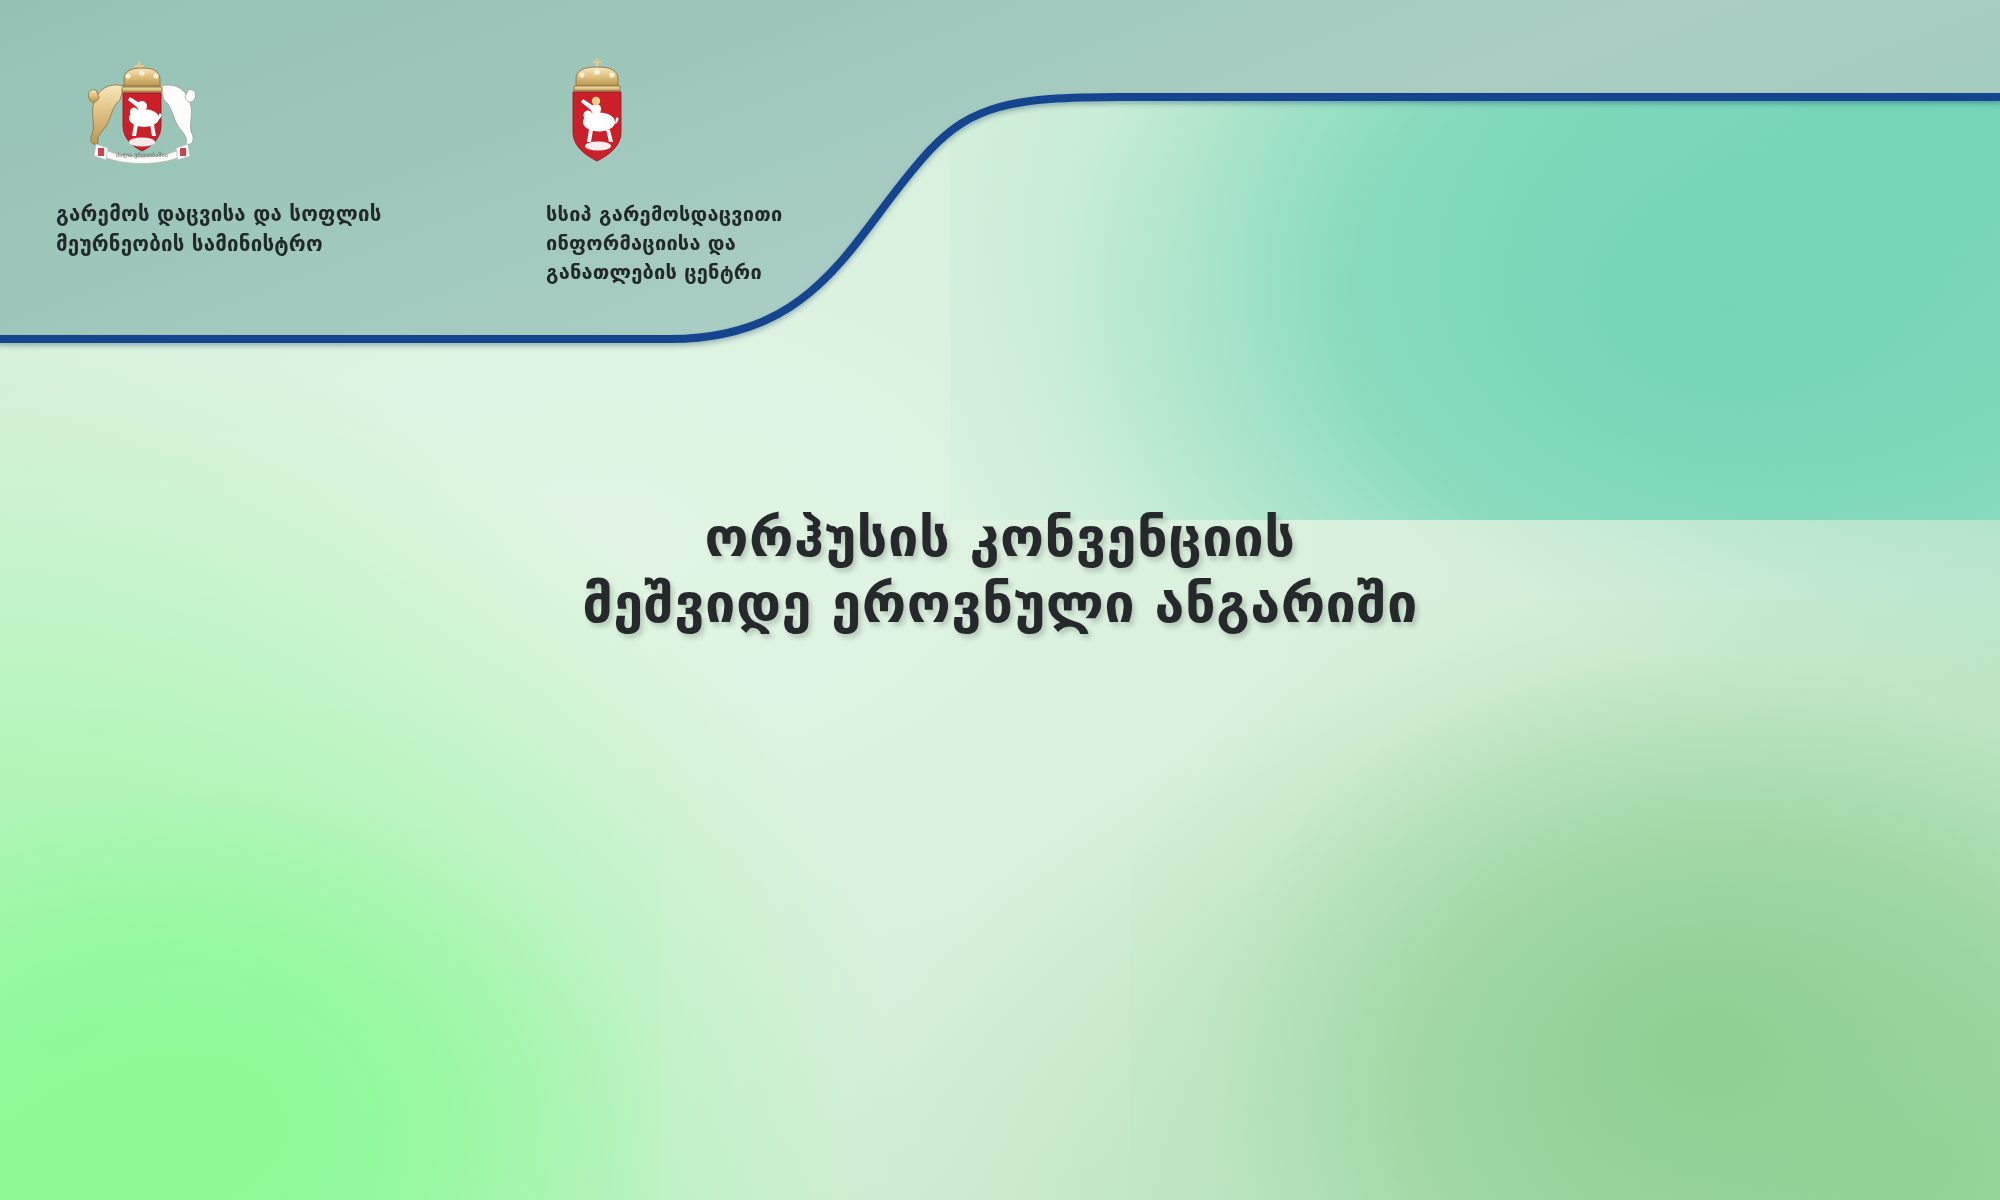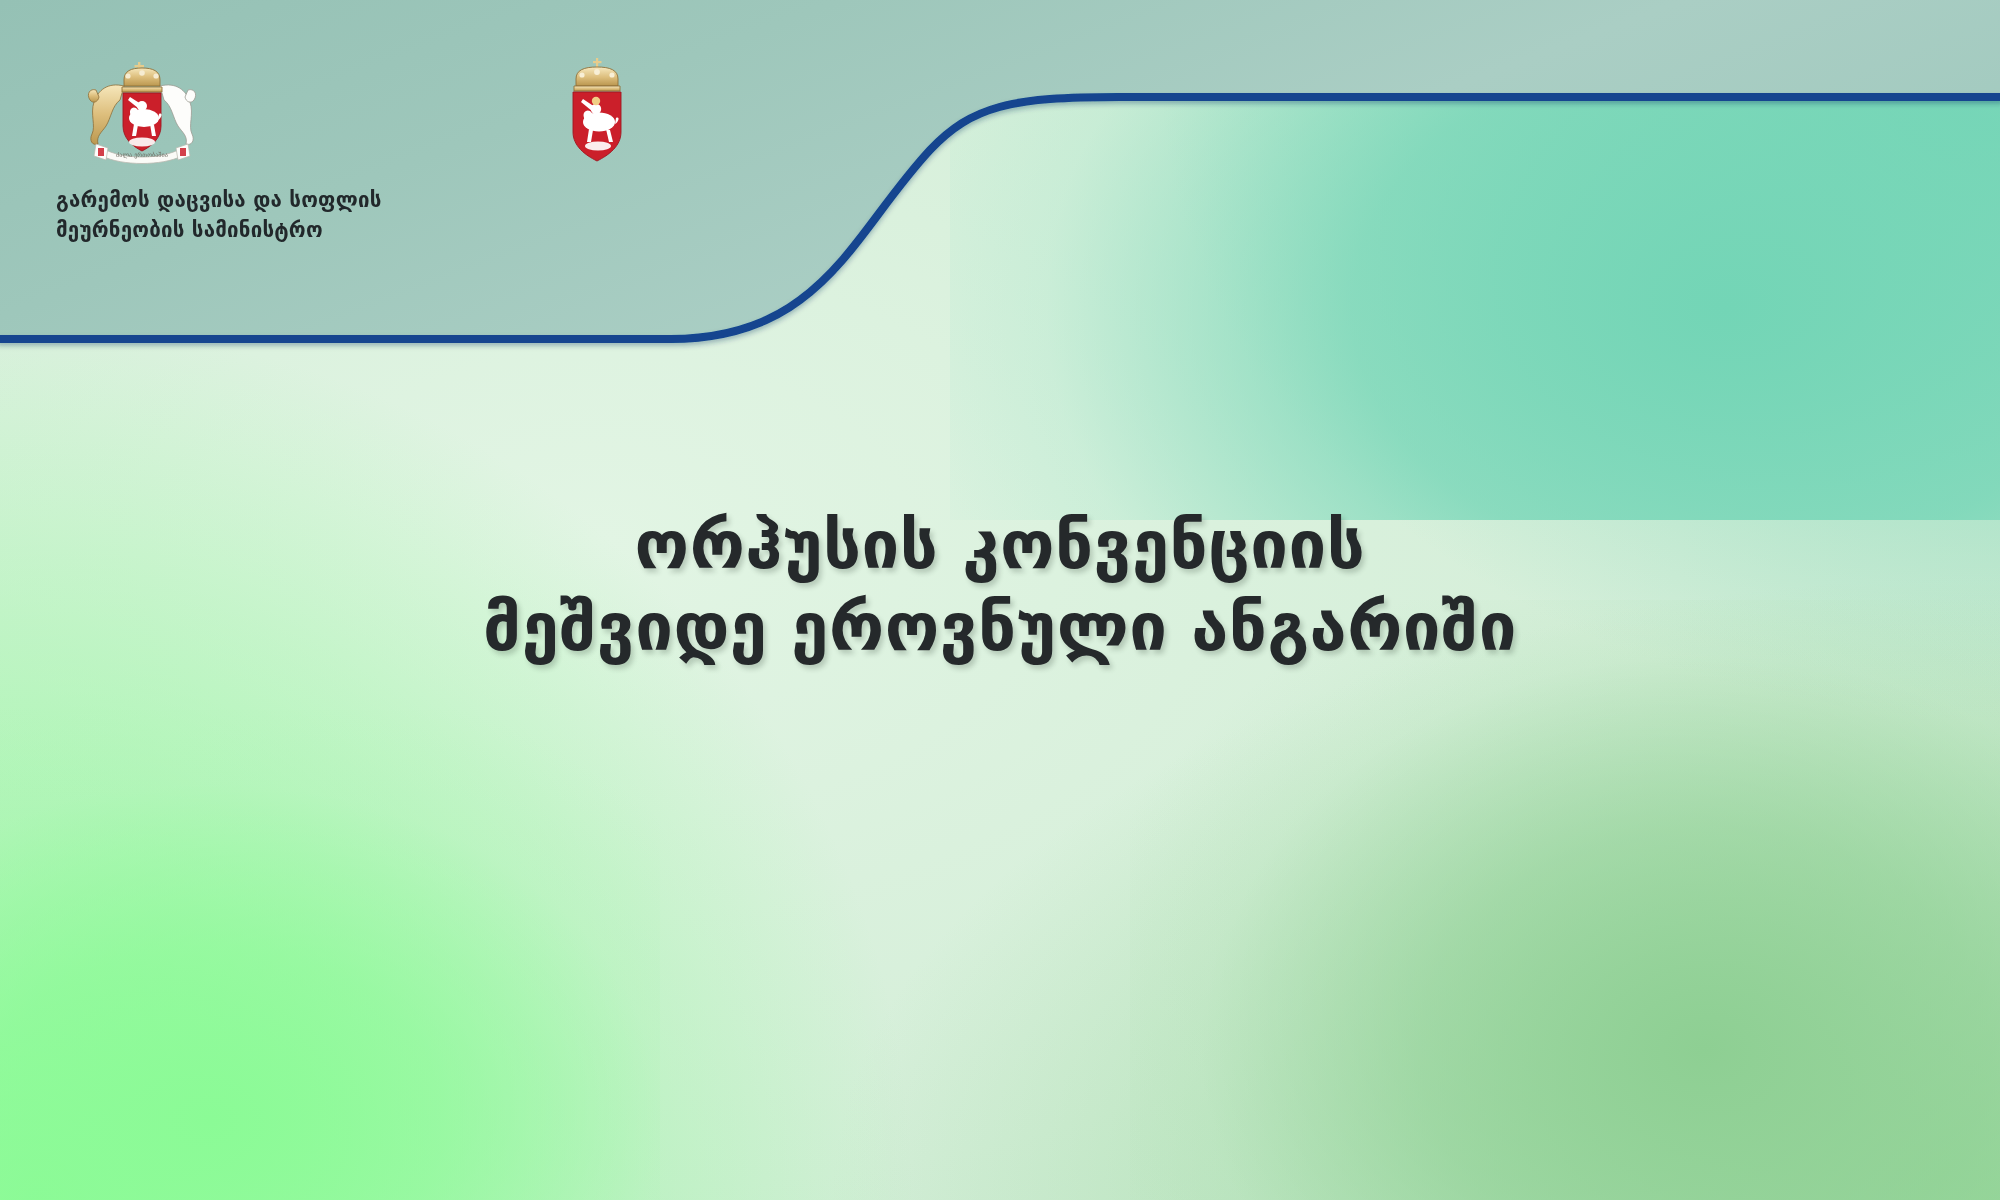--- a/index.html
+++ b/index.html
@@ -71,40 +71,40 @@
   }
   .logo-block { position: relative; }
   .logo-block.ministry { width: 420px; padding-left: 8px; }
   .logo-block.center   { width: 340px; margin-left: 78px; }
 
   .crest-holder { height: 112px; display: flex; align-items: flex-start; }
   .crest-holder.ministry { padding-left: 22px; }
   .crest-holder.center   { padding-left: 8px; }
 
   .org-name {
-    margin-top: 18px;
+    margin-top: 32px;
     font-size: 20.5px;
     font-weight: 700;
     letter-spacing: 0.2px;
     line-height: 1.45;
     color: #22282b;
     white-space: pre-line;
   }
   .org-name.center { font-size: 20px; }
 
   
   .title-wrap {
     position: absolute;
     left: 0; right: 0;
     top: 505px;
     text-align: center;
     padding: 0 120px;
   }
   .title-line {
-    font-size: 67px;
+    font-size: 54px;
     font-weight: 800;
     line-height: 1.22;
     color: #25292b;
     letter-spacing: 0.5px;
     text-shadow: 3px 4px 5px rgba(40,60,45,0.22);
     white-space: nowrap;
   }
 </style>
 </head>
 <body>
@@ -228,20 +228,23 @@
             <path d="M62 62 C66 60 65 66 61 68 Z"></path>
             <circle cx="42" cy="53" r="5.2"></circle>
             <circle cx="42" cy="45" r="4.2" fill="#f0cf86"></circle>
             <path d="M38 55 L27 46 L29 43 L41 51 Z"></path>
             <path d="M35 73 L33 86 L37 86 L39 74 Z"></path>
             <path d="M52 73 L55 86 L59 86 L56 74 Z"></path>
           </g>
           <ellipse cx="44" cy="90" rx="13" ry="4.5" fill="#ffffff" opacity="0.92"></ellipse>
         </svg>
       </div>
+      <div class="org-name center">სსიპ გარემოსდაცვითი
+ინფორმაციისა და
+განათლების ცენტრი</div>
     </div>
   </div>
 
   <div class="title-wrap">
     <div class="title-line">ორჰუსის კონვენციის</div>
     <div class="title-line">მეშვიდე ეროვნული ანგარიში</div>
   </div>
 
 </div>
 

